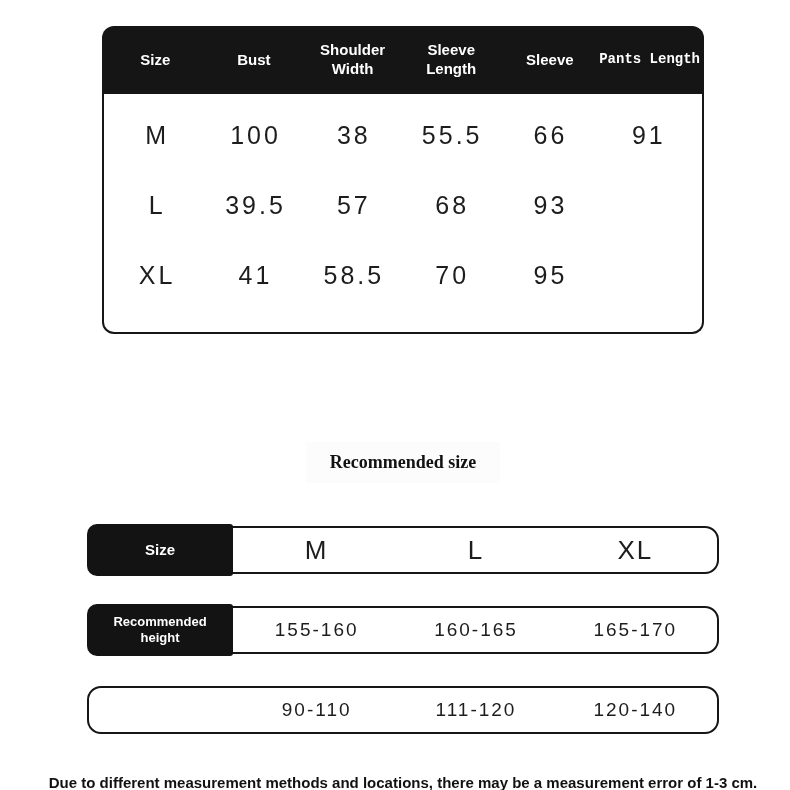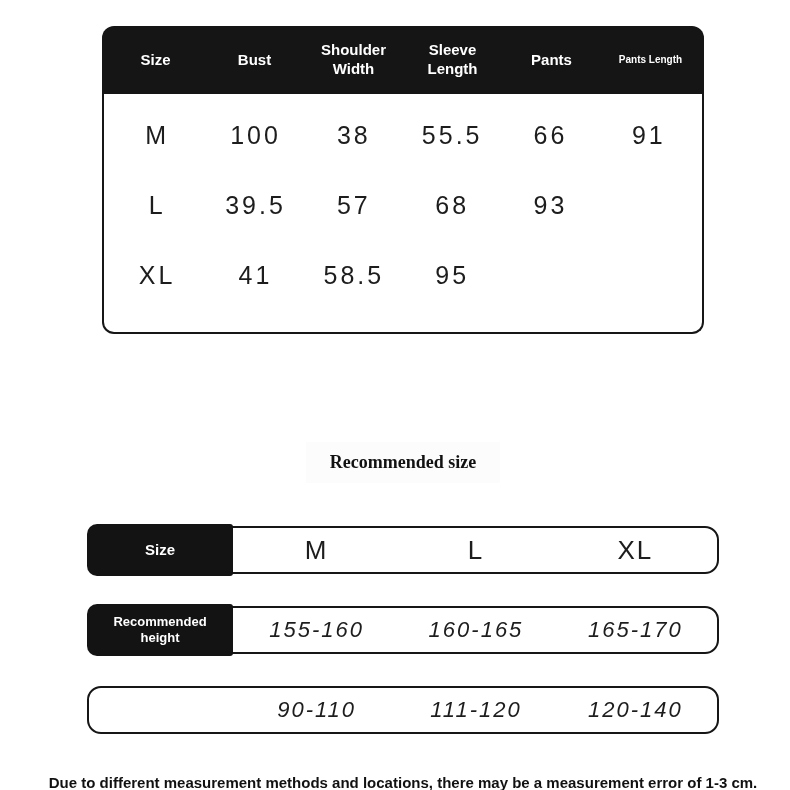--- a/index.html
+++ b/index.html
@@ -19,21 +19,21 @@
     align-items: center;
   }
   .st-header .hcell {
     color: #ffffff;
     font-weight: bold;
     font-size: 15px;
     line-height: 1.25;
     text-align: center;
     padding: 0 4px;
   }
-  .st-header .hcell.nowrap { white-space: nowrap; font-size: 10px; padding: 0; }
+  .st-header .hcell.nowrap { white-space: nowrap; font-size: 14px; padding: 0; font-family: Liberation Mono, monospace; }
   .st-body {
     border: 2px solid #161616;
     border-top: none;
     border-radius: 0 0 12px 12px;
     padding: 6px 0 22px 0;
     background: #ffffff;
   }
   .st-row {
     height: 70px;
     display: grid;
@@ -90,21 +90,21 @@
   .rec-values {
     position: absolute;
     left: 146px; right: 0; top: 0; bottom: 0;
     display: grid;
     grid-template-columns: repeat(3, 1fr);
     align-items: center;
     z-index: 1;
   }
   .rec-values .vcell { text-align: center; color: #1d1d1d; }
   .rec-values.big .vcell { font-size: 26px; letter-spacing: 2px; }
-  .rec-values.num .vcell { font-size: 22px; letter-spacing: 2px; font-style: italic; }
+  .rec-values.num .vcell { font-size: 19px; letter-spacing: 2px; }
 
   
   .disclaimer {
     margin-top: 30px;
     text-align: center;
     font-size: 15px;
     font-weight: bold;
     color: #111111;
   }
   .faint-bar {
@@ -119,21 +119,21 @@
 <body>
 
 <div class="page">
 
   <div class="size-table">
     <div class="st-header">
       <div class="hcell">Size</div>
       <div class="hcell">Bust</div>
       <div class="hcell">Shoulder Width</div>
       <div class="hcell">Sleeve Length</div>
-      <div class="hcell">Pants</div>
+      <div class="hcell">Sleeve</div>
       <div class="hcell nowrap">Pants Length</div>
     </div>
     <div class="st-body">
       <div class="st-row">
         <div class="cell">M</div>
         <div class="cell">100</div>
         <div class="cell">38</div>
         <div class="cell">55.5</div>
         <div class="cell">66</div>
         <div class="cell">91</div>
@@ -142,20 +142,21 @@
         <div class="cell">L</div>
         <div class="cell">39.5</div>
         <div class="cell">57</div>
         <div class="cell">68</div>
         <div class="cell">93</div>
       </div>
       <div class="st-row">
         <div class="cell">XL</div>
         <div class="cell">41</div>
         <div class="cell">58.5</div>
+        <div class="cell">70</div>
         <div class="cell">95</div>
       </div>
     </div>
   </div>
 
   <div class="rec-title-wrap">
     <span class="rec-title">Recommended size</span>
   </div>
 
   <div class="rec-rows">

